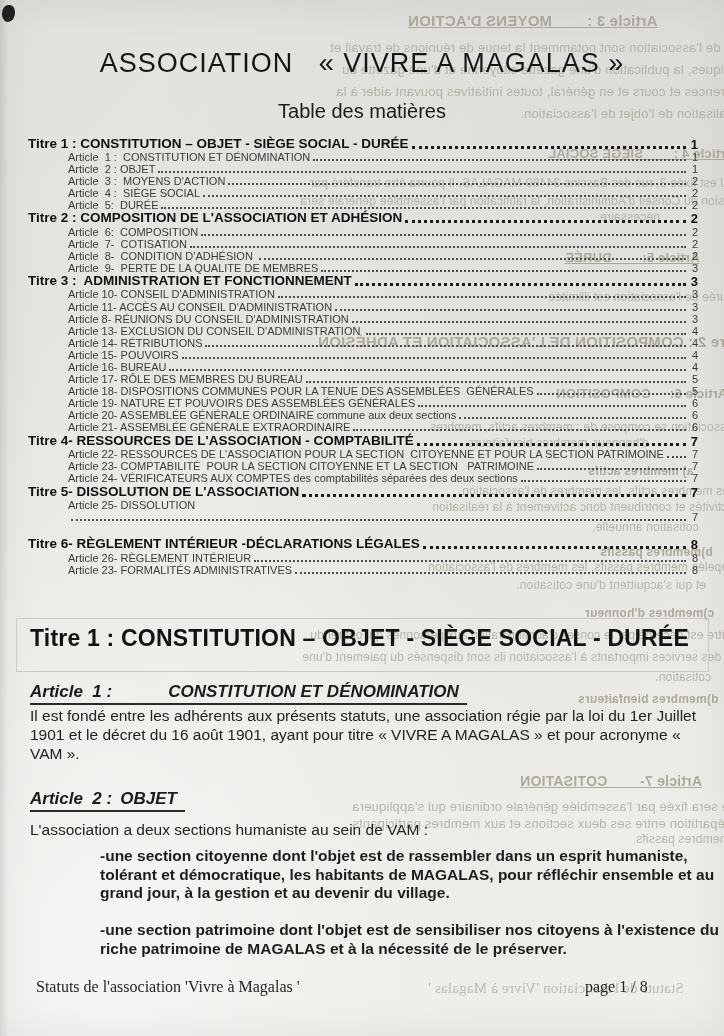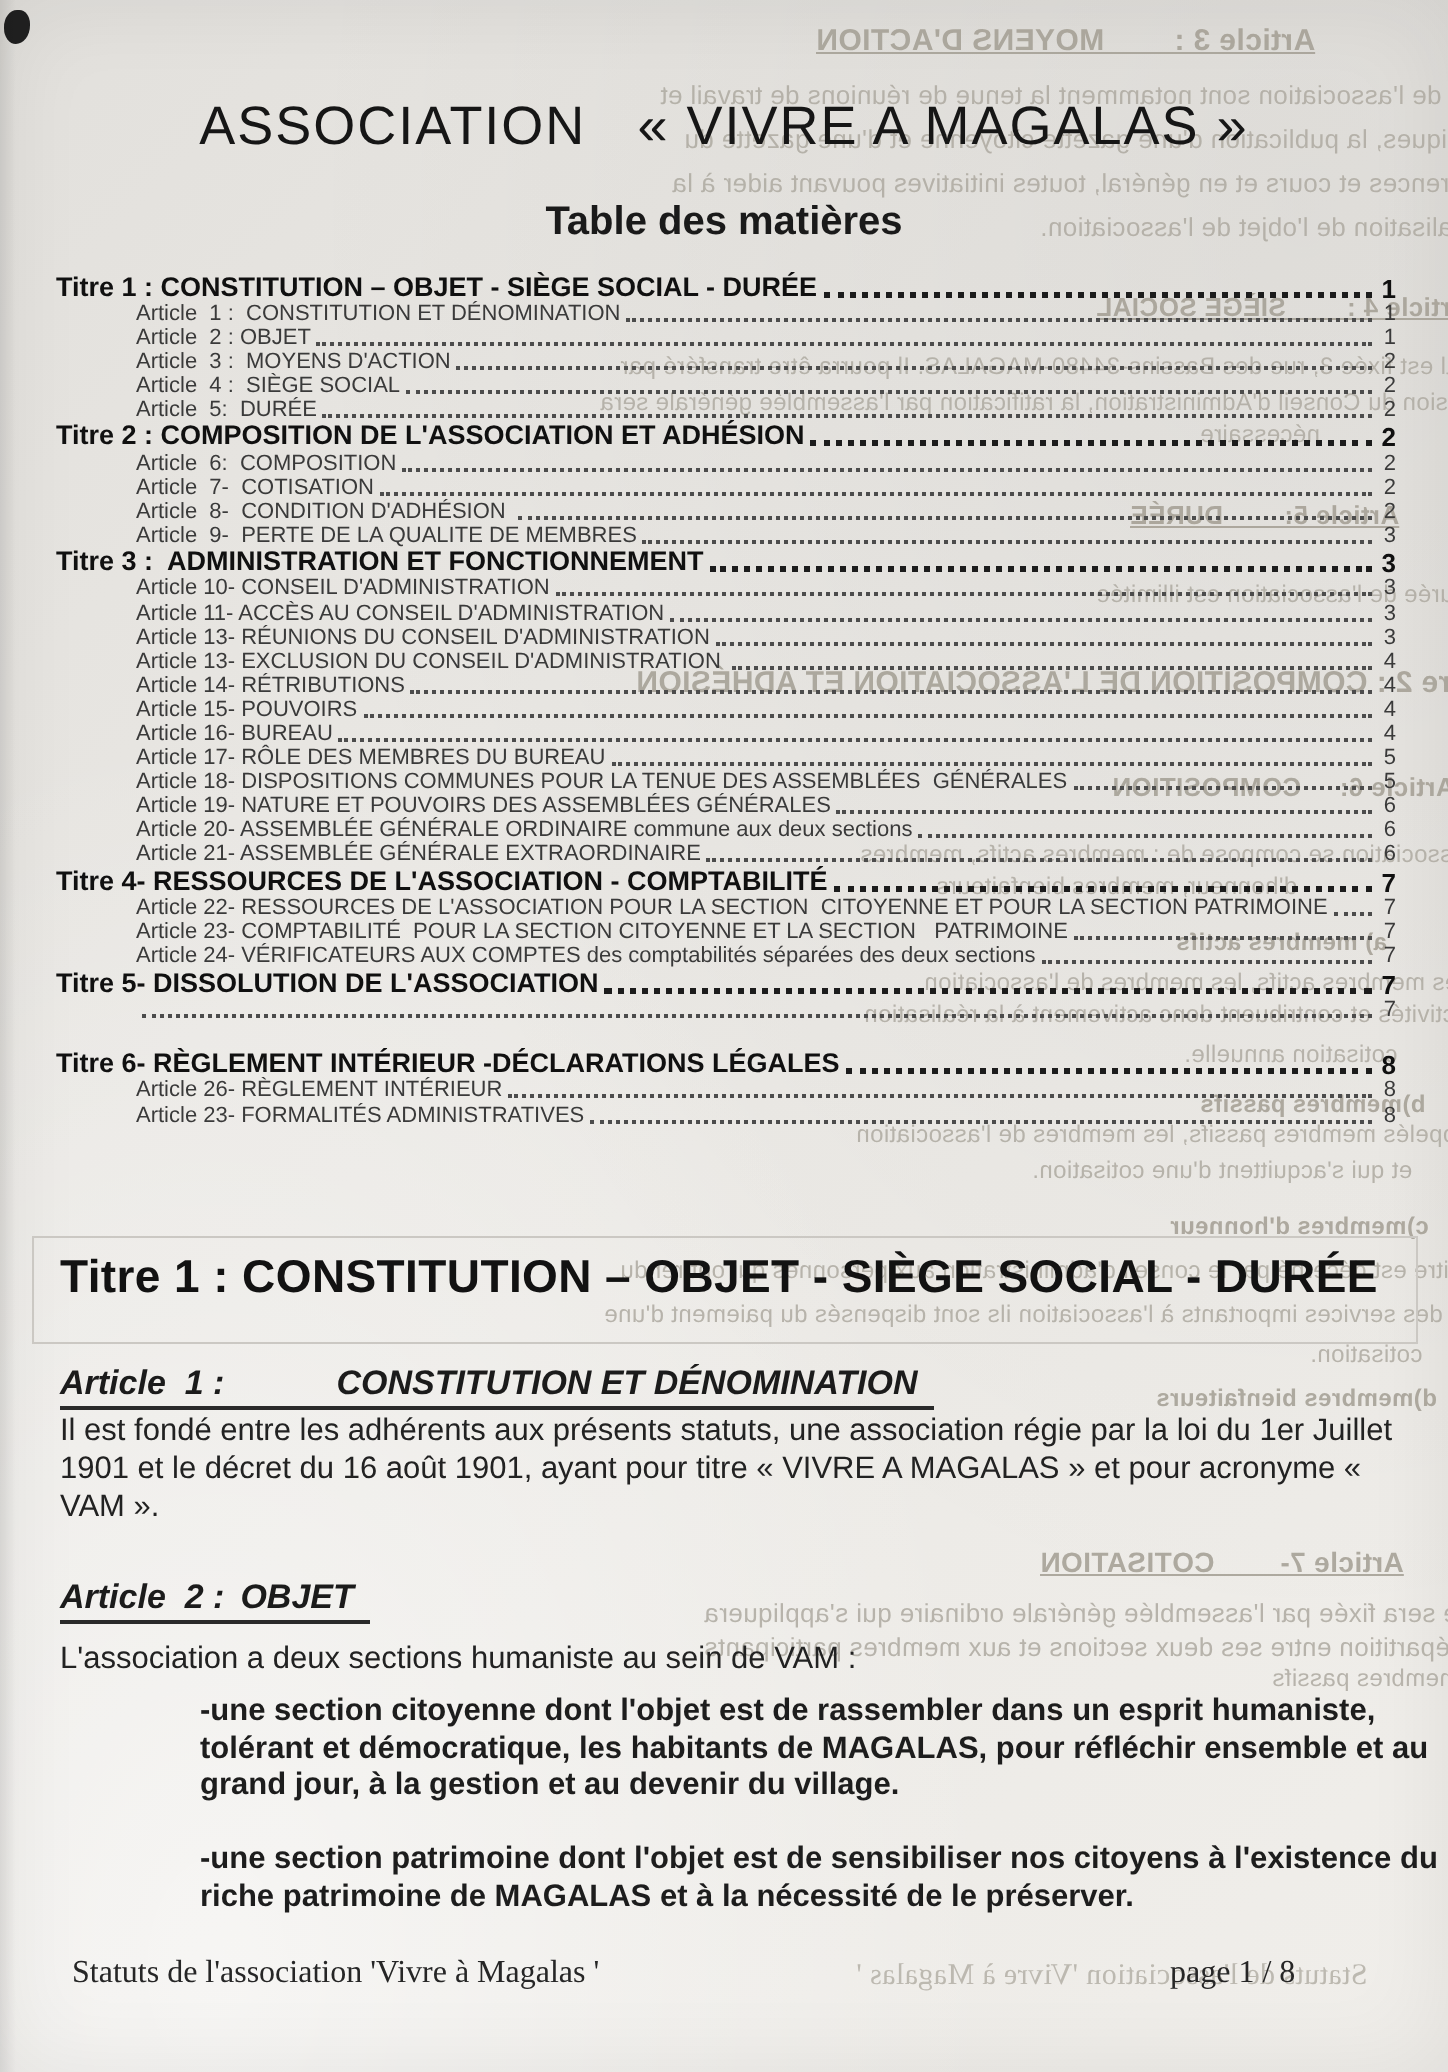--- a/index.html
+++ b/index.html
@@ -11,21 +11,21 @@
       linear-gradient(135deg,#e2e0dc 0%,#e9e7e3 35%,#edebe7 70%,#f0eeea 100%);
     box-shadow: inset 0 0 45px rgba(0,0,0,0.07);}
   
   .bleed{position:absolute;color:#aeaaa1;transform:scaleX(-1);white-space:pre;letter-spacing:.2px;opacity:.85;}
   .bleed.b{font-weight:bold;color:#a39e93;}
   .bleed.u{text-decoration:underline;}
   .bleed.serif{font-family:"Liberation Serif",serif;color:#b4b0a7;}
   
   .doc-title{position:absolute;top:48px;left:0;right:0;text-align:center;font-size:27px;font-weight:normal;
     color:#161616;letter-spacing:1px;white-space:pre;}
-  .doc-subtitle{position:absolute;top:100px;left:0;right:0;text-align:center;font-size:20px;font-weight:bold;color:#1a1a1a;}
+  .doc-subtitle{position:absolute;top:100px;left:0;right:0;text-align:center;font-size:20px;font-weight:normal;color:#1a1a1a;}
   
   .toc{position:absolute;top:136px;left:28px;right:26px;}
   .toc-row{display:flex;align-items:flex-end;height:12.1px;color:#3a3a3a;}
   .toc-row .toc-label{white-space:pre;font-size:11px;line-height:12px;}
   .toc-row.article{padding-left:40px;}
   .toc-row.titre{height:14.5px;font-weight:bold;color:#101010;padding-left:0;}
   .toc-row.titre .toc-label{font-size:13.5px;line-height:14px;}
   .dots{flex:1;border-bottom:2px dotted #4c4c4c;margin:0 3px 2px 3px;min-width:8px;}
   .titre .dots{border-bottom:3px dotted #1c1c1c;}
   .pg{font-size:11px;line-height:12px;min-width:9px;text-align:right;}
@@ -163,21 +163,21 @@
         <span class="toc-label">Article 10- CONSEIL D'ADMINISTRATION</span>
         <span class="dots"></span>
         <span class="pg">3</span>
       </div>
       <div class="toc-row article">
         <span class="toc-label">Article 11- ACCÈS AU CONSEIL D'ADMINISTRATION</span>
         <span class="dots"></span>
         <span class="pg">3</span>
       </div>
       <div class="toc-row article">
-        <span class="toc-label">Article 13- RÉUNIONS DU CONSEIL D'ADMINISTRATION</span>
+        <span class="toc-label">Article 8- RÉUNIONS DU CONSEIL D'ADMINISTRATION</span>
         <span class="dots"></span>
         <span class="pg">3</span>
       </div>
       <div class="toc-row article">
         <span class="toc-label">Article 13- EXCLUSION DU CONSEIL D'ADMINISTRATION </span>
         <span class="dots"></span>
         <span class="pg">4</span>
       </div>
       <div class="toc-row article">
         <span class="toc-label">Article 14- RÉTRIBUTIONS</span>
@@ -236,20 +236,23 @@
       </div>
       <div class="toc-row article">
         <span class="toc-label">Article 24- VÉRIFICATEURS AUX COMPTES des comptabilités séparées des deux sections</span>
         <span class="dots"></span>
         <span class="pg">7</span>
       </div>
       <div class="toc-row titre">
         <span class="toc-label">Titre 5- DISSOLUTION DE L'ASSOCIATION</span>
         <span class="dots"></span>
         <span class="pg">7</span>
+      </div>
+      <div class="toc-row article">
+        <span class="toc-label">Article 25- DISSOLUTION</span>
       </div>
       <div class="toc-row article">
         <span class="toc-label"></span>
         <span class="dots"></span>
         <span class="pg">7</span>
       </div>
       <div class="toc-spacer"></div>
       <div class="toc-row titre">
         <span class="toc-label">Titre 6- RÈGLEMENT INTÉRIEUR -DÉCLARATIONS LÉGALES</span>
         <span class="dots"></span>

